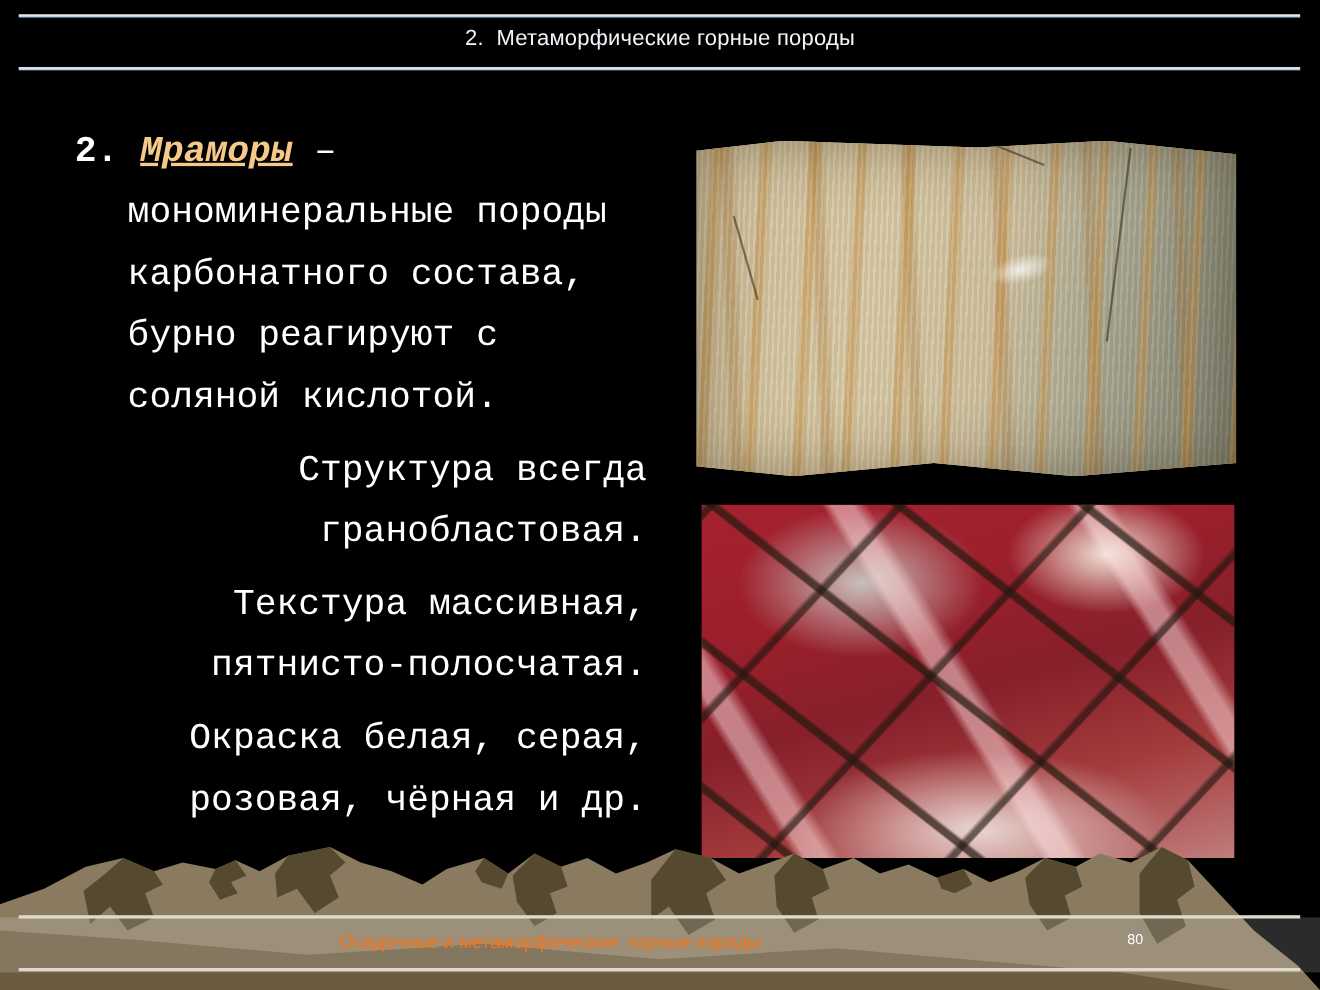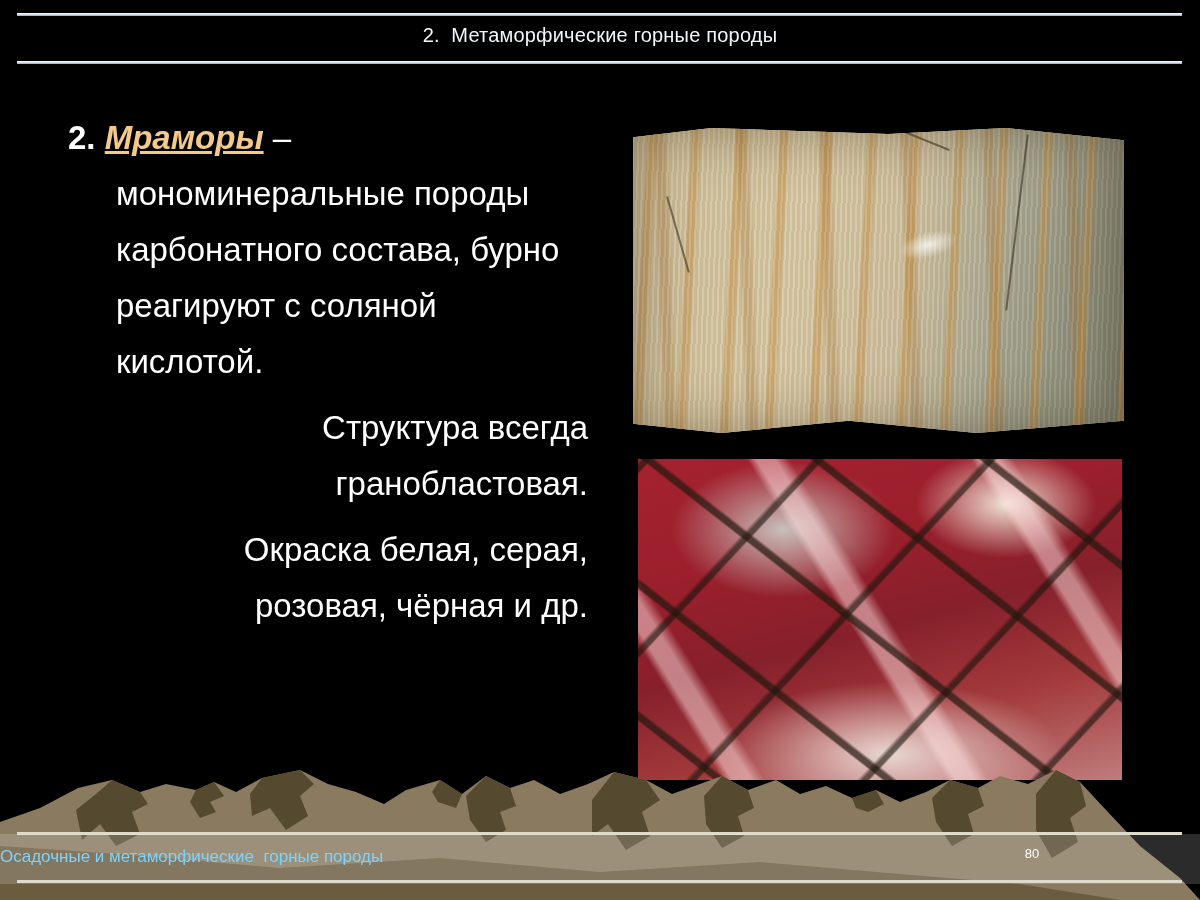--- a/index.html
+++ b/index.html
@@ -61,20 +61,21 @@
     left: 68px;
     top: 110px;
     width: 520px;
     color: #ffffff;
   }
   .para {
     font-size: 33px;
     line-height: 56px;
     margin: 0 0 10px 0;
     text-indent: 0;
+    font-family: Liberation Mono, monospace;
   }
   .para.indented { padding-left: 48px; text-indent: -48px; }
   .para.hanging { padding-left: 48px; text-align: right; }
   .num {
     font-weight: bold;
     color: #ffffff;
   }
   .term {
     font-weight: bold;
     font-style: italic;
@@ -184,21 +185,22 @@
     width: 1165px;
     height: 3px;
     background: #ddd9cb;
   }
   .footer-rule-top { top: 832px; }
   .footer-rule-bottom { top: 880px; }
   .footer-text {
     position: absolute;
     left: 0; top: 847px;
     width: 1000px;
-    color: #7dd3fc;
+    text-align: center;
+    color: #f97316;
     font-size: 17px;
     white-space: pre;
   }
   .footer-page {
     position: absolute;
     left: 1000px; top: 846px;
     width: 64px;
     text-align: center;
     color: #ffffff;
     font-size: 13px;
@@ -214,20 +216,21 @@
     <div class="header-title">2.  Метаморфические горные породы</div>
     <div class="rule rule-bottom"></div>
   </div>
 
   <div class="body-col">
 
     <p class="para indented"><span class="num">2.</span><span> </span><span class="term">Мраморы</span><span> – мономинеральные породы карбонатного состава, бурно реагируют с соляной кислотой.</span></p>
 
     <p class="para hanging">Структура всегда гранобластовая.</p>
 
+    <p class="para hanging">Текстура массивная, пятнисто-полосчатая.</p>
 
     <p class="para hanging">Окраска белая, серая, розовая, чёрная и др.</p>
 
   </div>
 
   <div class="photo photo-top">
     <div class="slab">
       <div class="slab-hi"></div>
       <div class="slab-crack c1"></div>
       <div class="slab-crack c2"></div>

